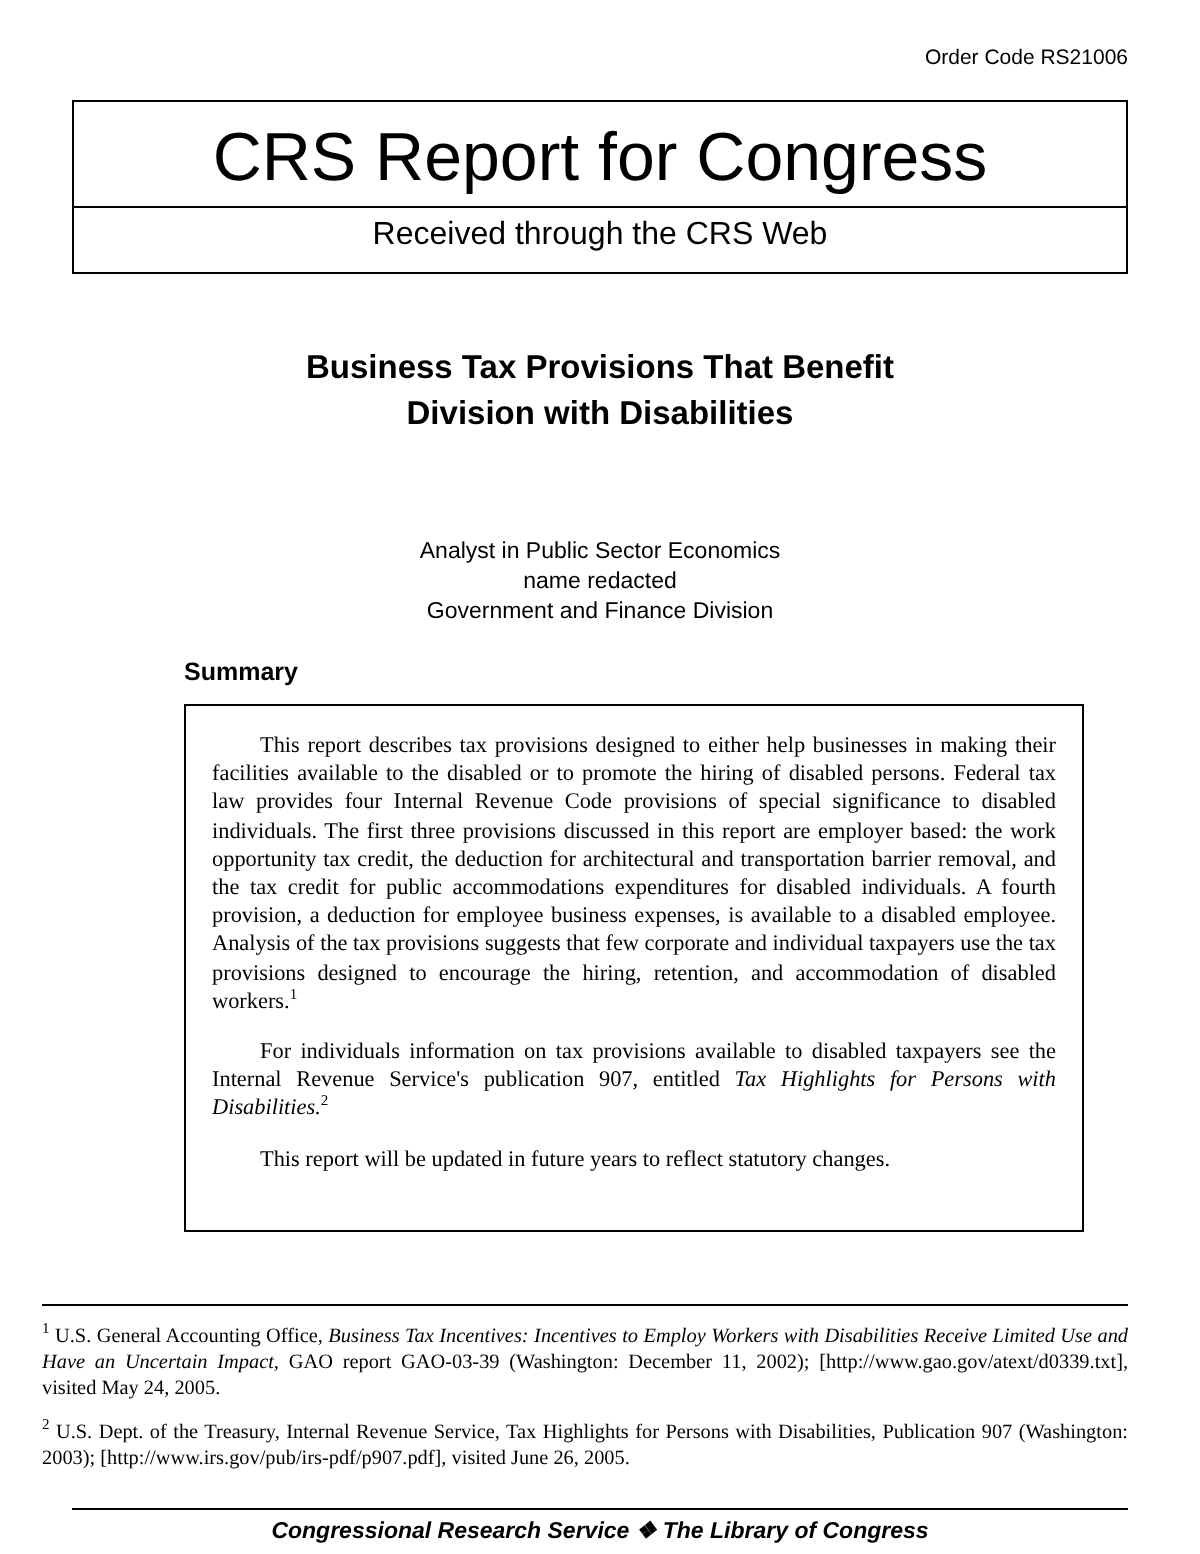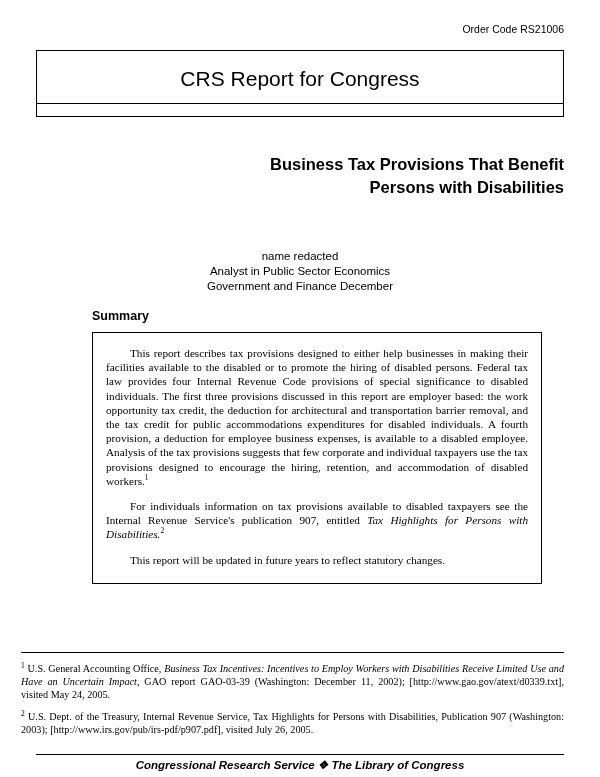--- a/index.html
+++ b/index.html
@@ -35,21 +35,21 @@
   }
 
   
   .masthead {
     border: 1px solid #000000;
     padding: 8px 0 8px 0;
     text-align: center;
   }
   .masthead-title {
     font-family: "Liberation Sans", sans-serif;
-    font-size: 21px;
+    font-size: 34px;
     font-weight: normal;
     letter-spacing: 0px;
     line-height: 40px;
     padding: 0 14px;
   }
   .masthead-rule {
     border-top: 1px solid #000000;
     margin: 4px 0 4px 0;
   }
   .masthead-sub {
@@ -60,21 +60,21 @@
 
   
   .doc-title {
     text-align: center;
     font-family: "Liberation Sans", sans-serif;
     font-weight: bold;
     font-size: 16.5px;
     line-height: 23px;
     margin-top: 36px;
   }
-  .doc-title div { white-space: nowrap; text-align: right; }
+  .doc-title div { white-space: nowrap; }
 
   
   .author-block {
     text-align: center;
     font-family: "Liberation Sans", sans-serif;
     font-size: 11.5px;
     line-height: 15px;
     margin-top: 50px;
   }
 
@@ -86,21 +86,21 @@
     margin-top: 15px;
     margin-left: 56px;
   }
 
   
   .summary-box {
     border: 1px solid #000000;
     margin-top: 9px;
     margin-left: 56px;
     margin-right: 22px;
-    padding: 13px 13px 16px 13px;
+    padding: 13px 13px 28px 13px;
     font-size: 11.2px;
     line-height: 14.2px;
     text-align: justify;
   }
   .summary-box p {
     margin: 0 0 11px 0;
     text-indent: 24px;
   }
   .summary-box p:last-child {
     margin-bottom: 0;
@@ -156,50 +156,51 @@
 
 <div class="page">
 
   <div class="order-block">
     <div>Order Code RS21006</div>
   </div>
 
   <div class="masthead">
     <div class="masthead-title">CRS Report for Congress</div>
     <div class="masthead-rule"></div>
+    <div class="masthead-sub">Received through the CRS Web</div>
   </div>
 
   <div class="doc-title">
     <div>Business Tax Provisions That Benefit</div>
-    <div>Persons with Disabilities</div>
+    <div>Division with Disabilities</div>
   </div>
 
   <div class="author-block">
+    <div>Analyst in Public Sector Economics</div>
     <div>name redacted</div>
-    <div>Analyst in Public Sector Economics</div>
-    <div>Government and Finance December</div>
+    <div>Government and Finance Division</div>
   </div>
 
   <div class="summary-heading">Summary</div>
 
   <div class="summary-box">
     <p><span>This report describes tax provisions designed to either help businesses in making their facilities available to the disabled or to promote the hiring of disabled persons. Federal tax law provides four Internal Revenue Code provisions of special significance to disabled individuals. The first three provisions discussed in this report are employer based: the work opportunity tax credit, the deduction for architectural and transportation barrier removal, and the tax credit for public accommodations expenditures for disabled individuals. A fourth provision, a deduction for employee business expenses, is available to a disabled employee. Analysis of the tax provisions suggests that few corporate and individual taxpayers use the tax provisions designed to encourage the hiring, retention, and accommodation of disabled workers.</span><sup>1</sup></p>
     <p><span>For individuals information on tax provisions available to disabled taxpayers see the Internal Revenue Service's publication 907, entitled </span><span class="it">Tax Highlights for Persons with Disabilities.</span><sup>2</sup></p>
     <p>This report will be updated in future years to reflect statutory changes.</p>
   </div>
 
   <div class="footnote-area">
     <div class="footnote-rule"></div>
     <div class="footnote">
       <sup>1</sup>
       <span>U.S. General Accounting Office, </span><span class="it">Business Tax Incentives: Incentives to Employ Workers with Disabilities Receive Limited Use and Have an Uncertain Impact,</span><span> GAO report GAO-03-39 (Washington: December 11, 2002); [http://www.gao.gov/atext/d0339.txt], visited May 24, 2005.</span>
     </div>
     <div class="footnote">
       <sup>2</sup>
-      <span>U.S. Dept. of the Treasury, Internal Revenue Service, Tax Highlights for Persons with Disabilities, Publication 907 (Washington: 2003); [http://www.irs.gov/pub/irs-pdf/p907.pdf], visited July 26, 2005.</span>
+      <span>U.S. Dept. of the Treasury, Internal Revenue Service, Tax Highlights for Persons with Disabilities, Publication 907 (Washington: 2003); [http://www.irs.gov/pub/irs-pdf/p907.pdf], visited June 26, 2005.</span>
     </div>
   </div>
 
   <div class="footer">
     <div class="footer-rule"></div>
     <div class="footer-text">Congressional Research Service ❖ The Library of Congress</div>
   </div>
 
 </div>
 

